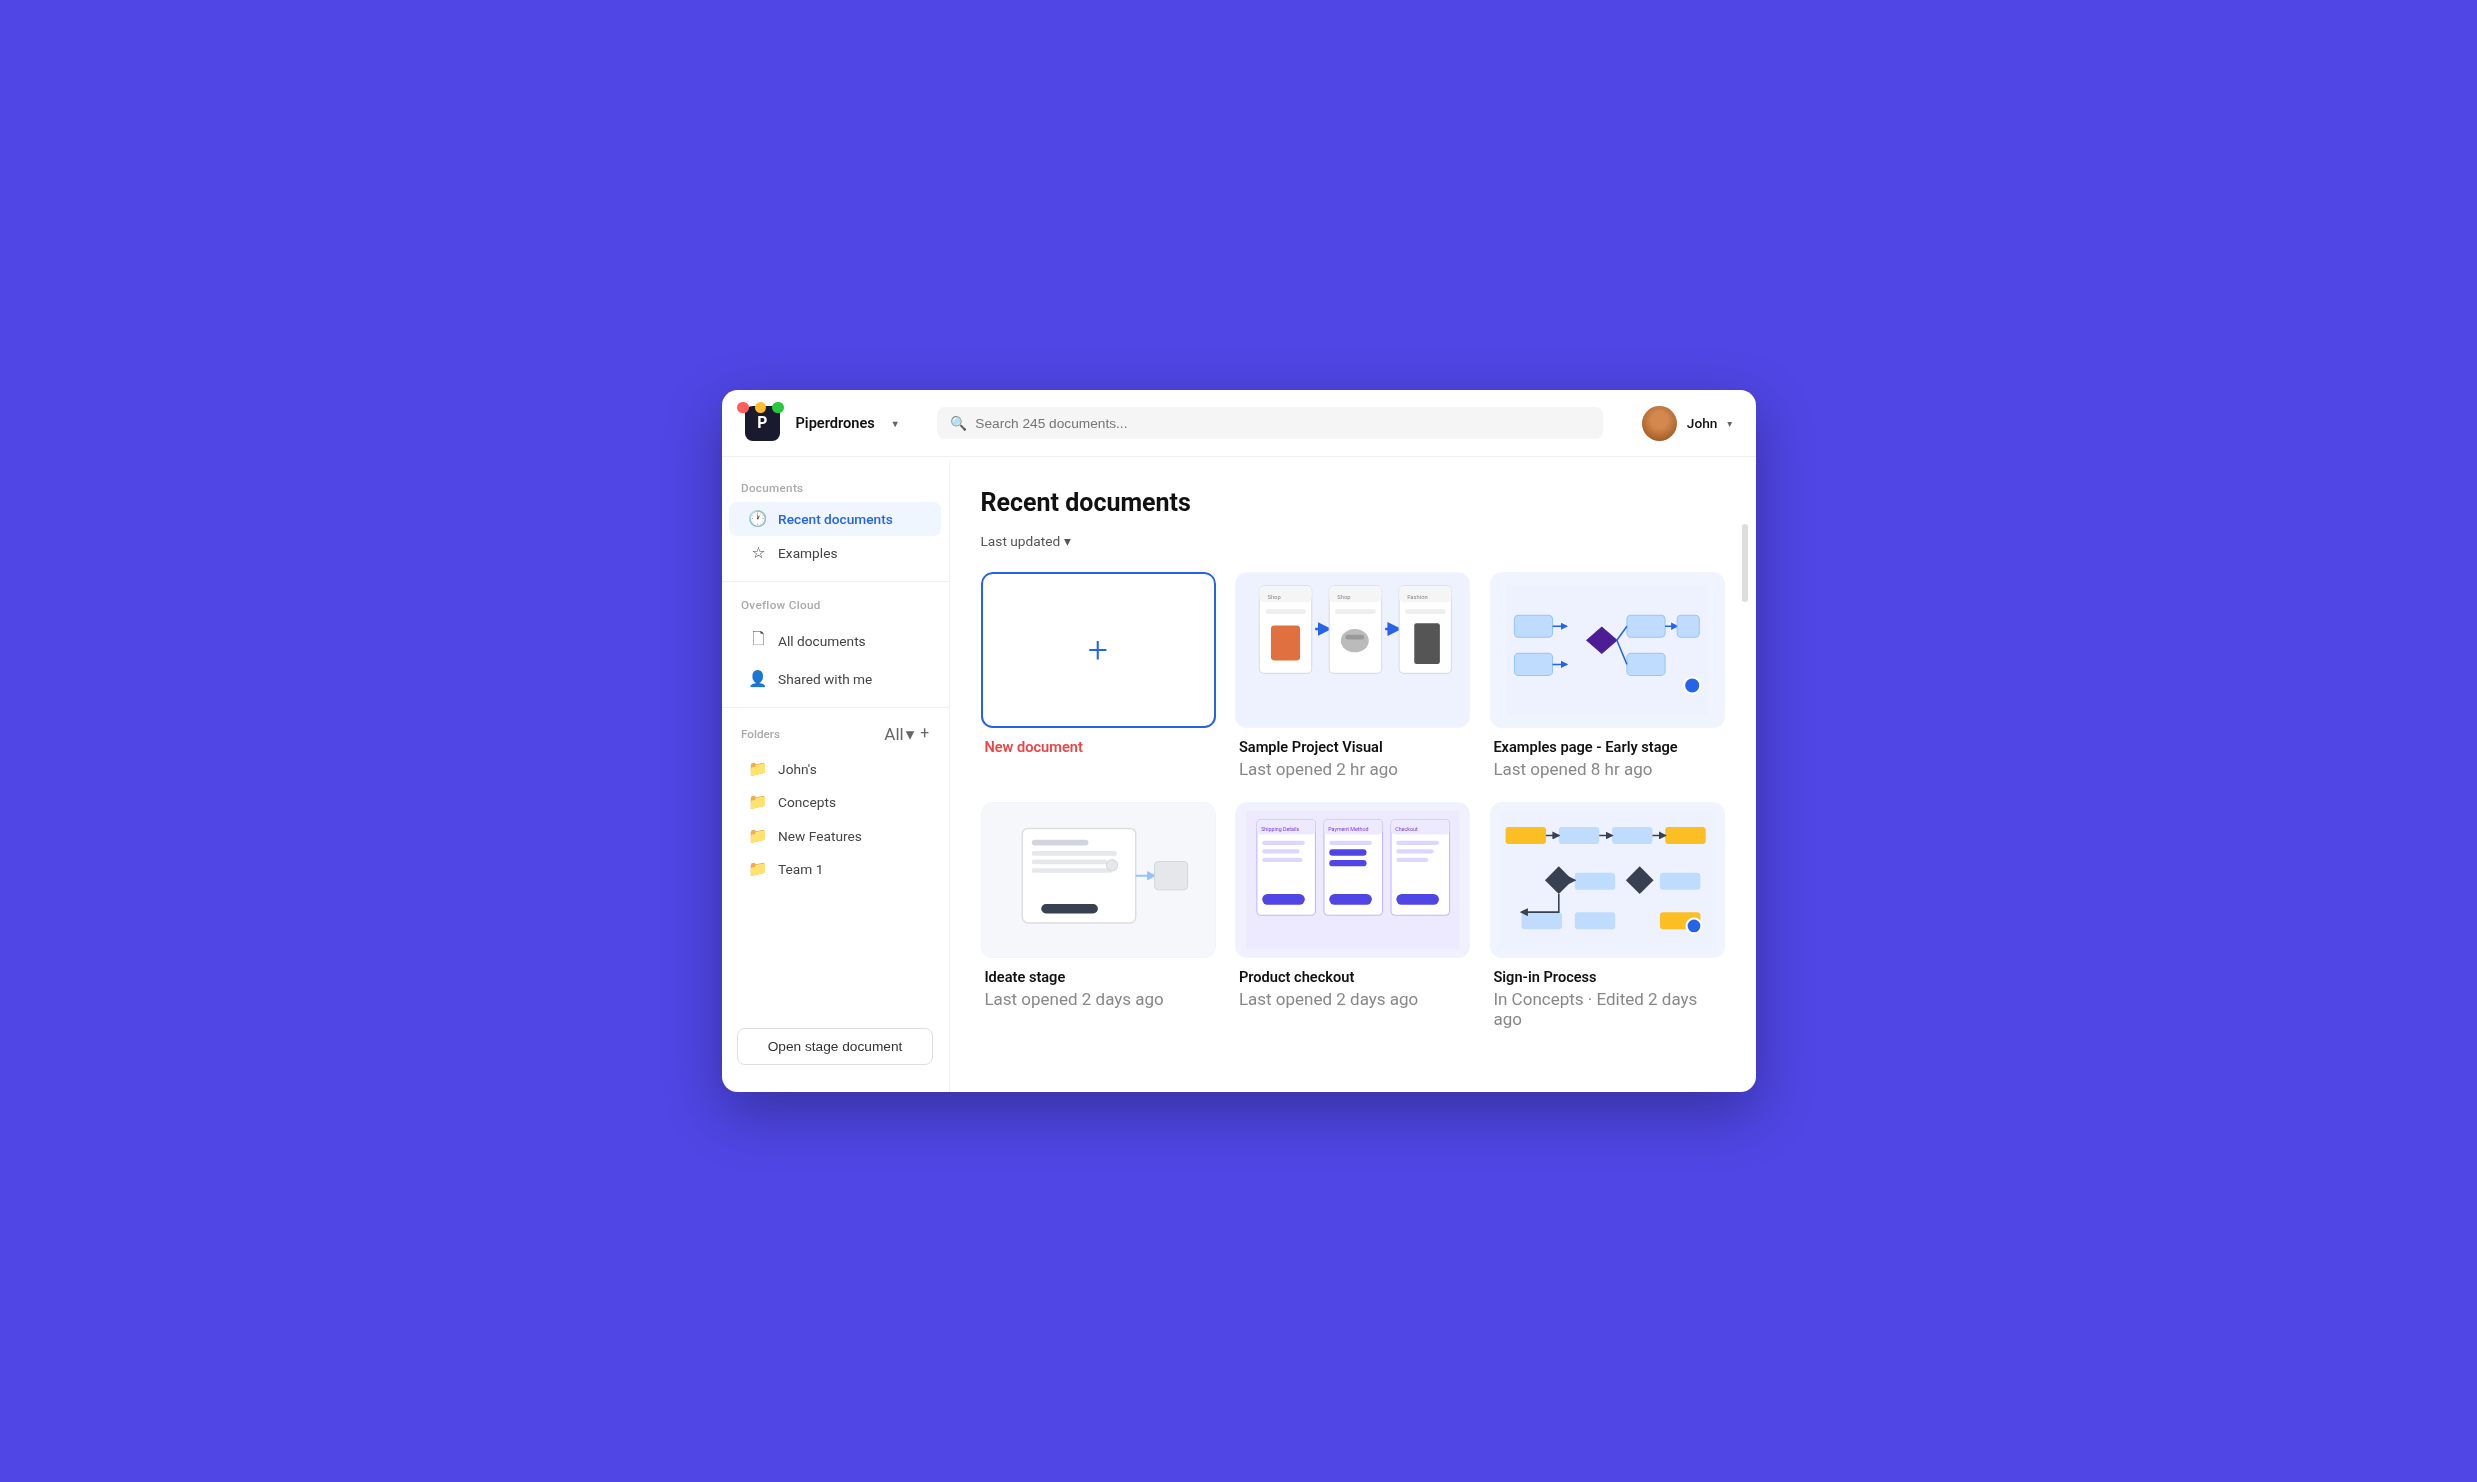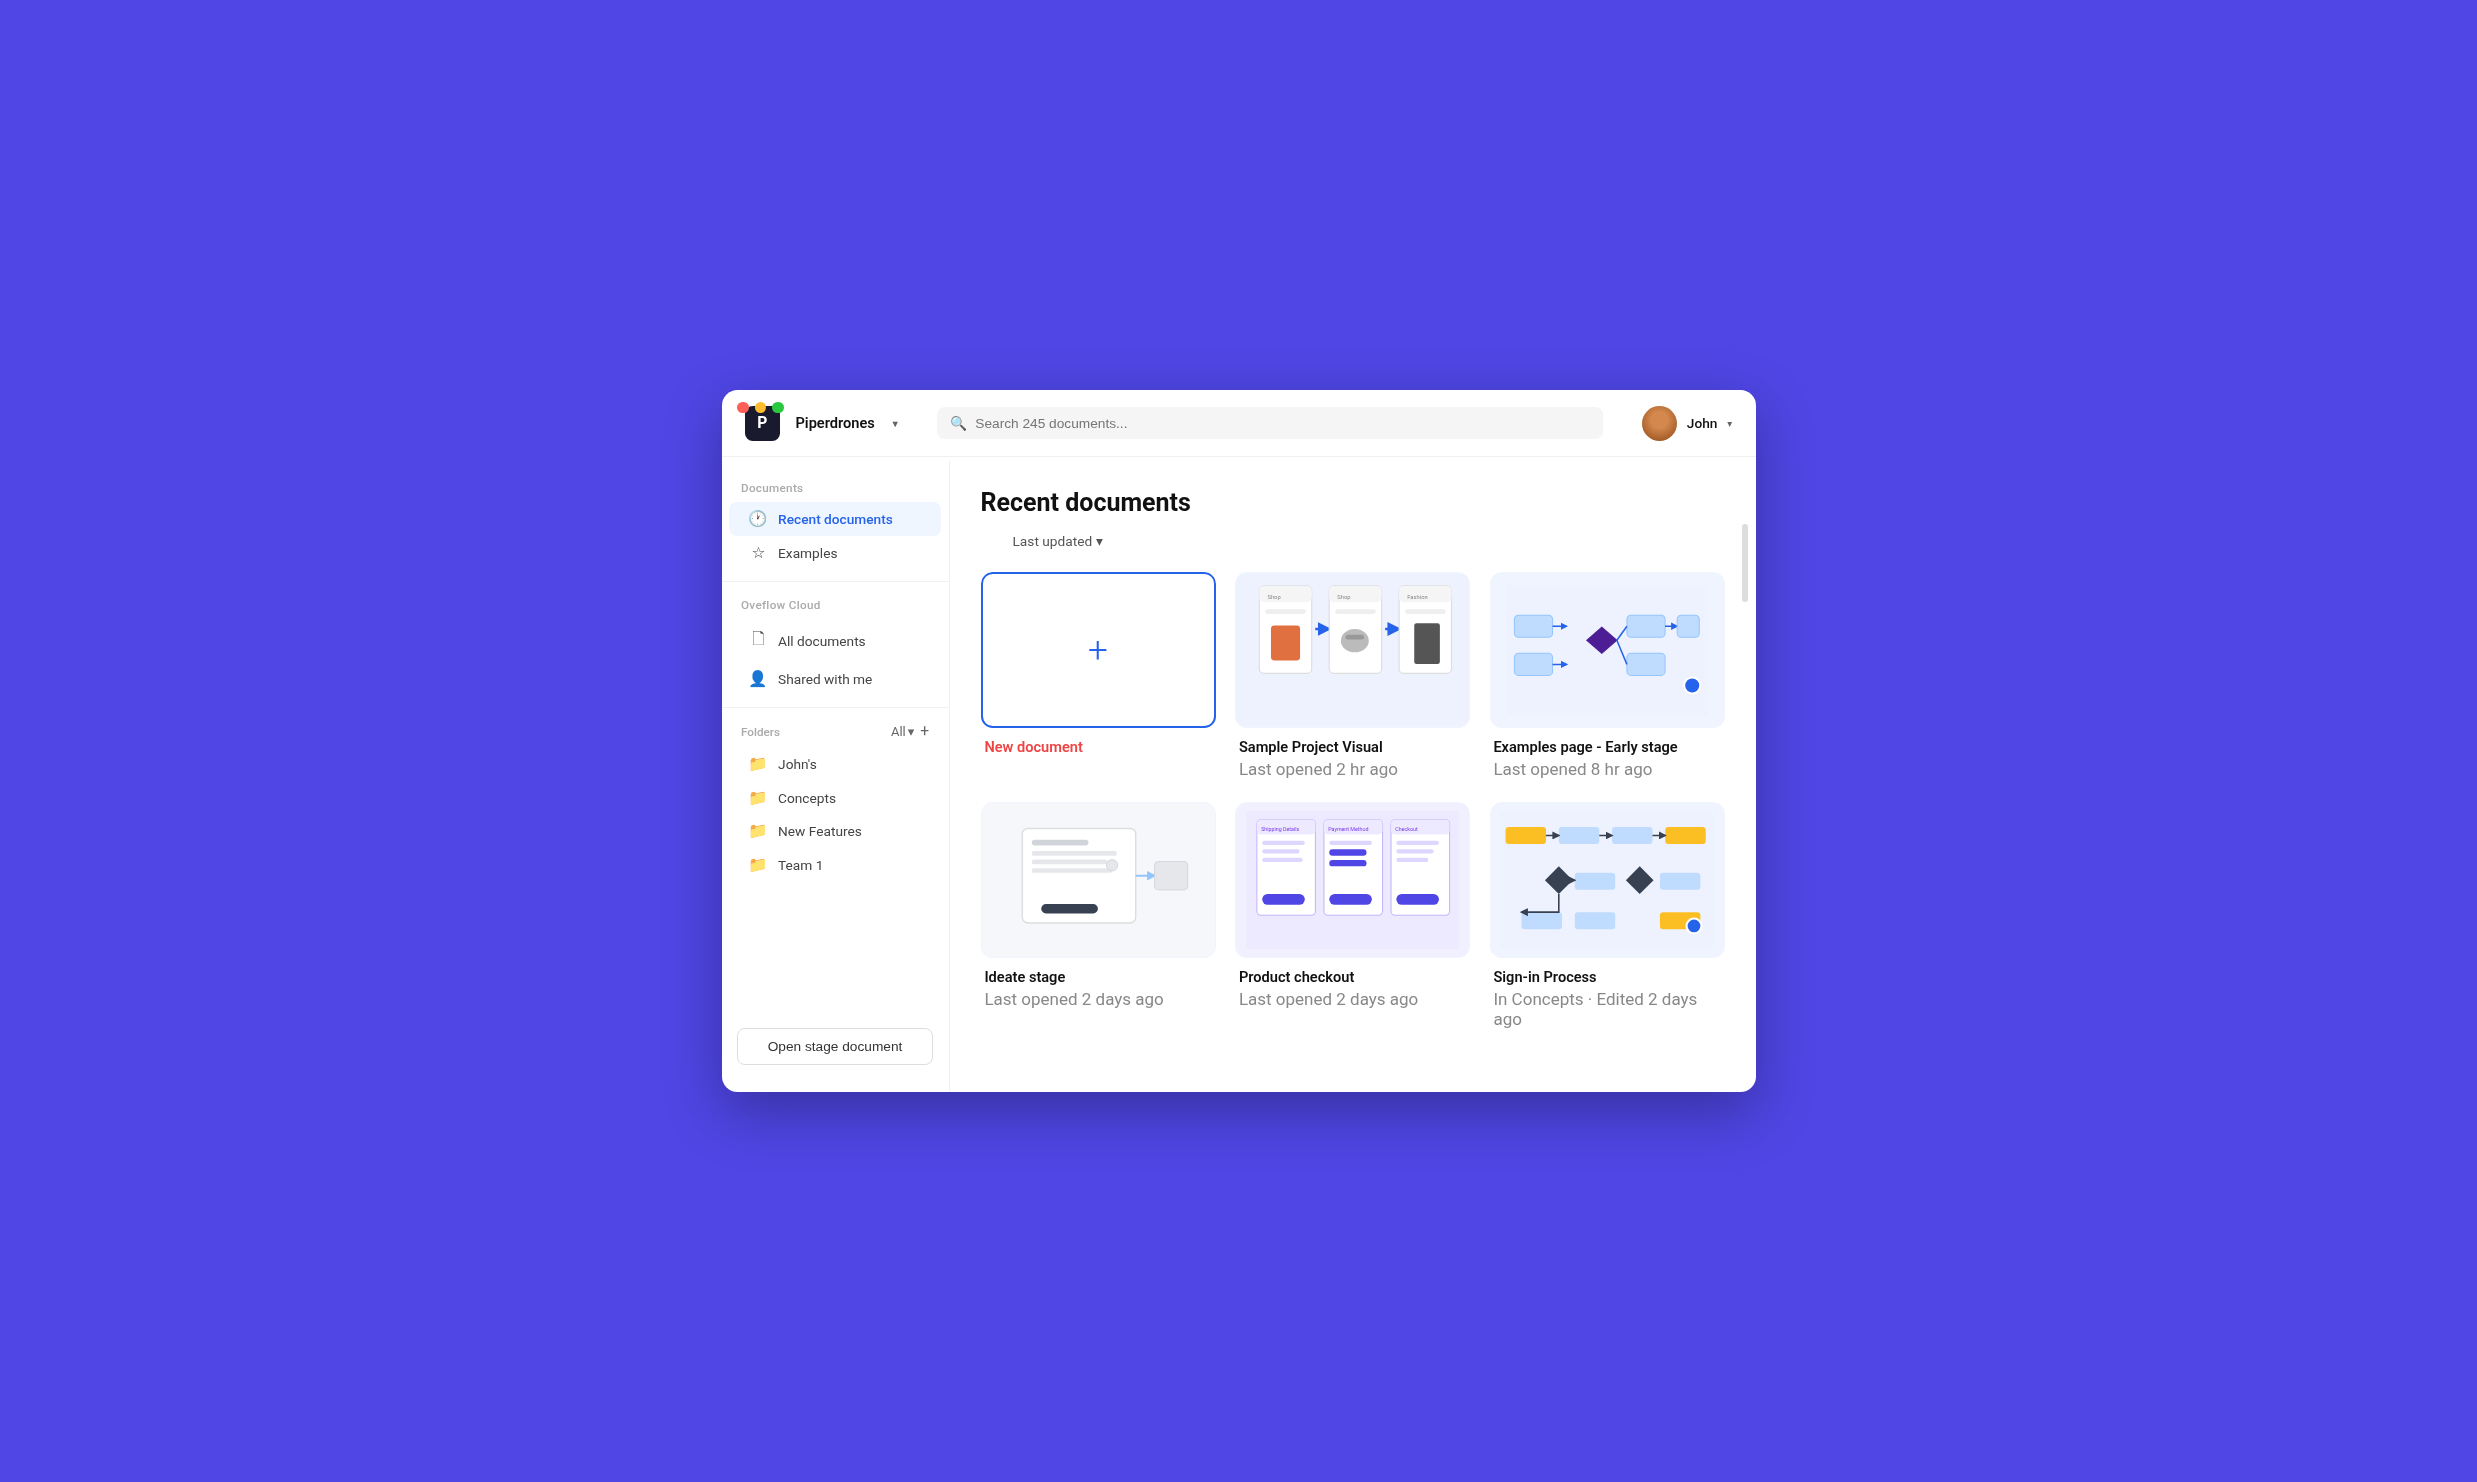--- a/index.html
+++ b/index.html
@@ -186,21 +186,21 @@
       color: #aaa;
       font-weight: 500;
       text-align: right;
     }
     .folders-controls {
       display: flex;
       align-items: center;
       gap: 5.9px;
     }
     .folder-filter {
-      font-size: 13px;
+      font-size: 17px;
       color: #666;
       display: flex;
       align-items: center;
       gap: 2px;
       cursor: pointer;
     }
     .folder-add-btn {
       font-size: 15.6px;
       color: #666;
       cursor: pointer;
@@ -230,21 +230,20 @@
       font-size: 25px;
       font-weight: 700;
       color: #111;
       margin-bottom: 15.6px;
     }
     .filter-row {
       display: flex;
       align-items: center;
       gap: 3.9px;
       margin-bottom: 23.4px;
-      margin-left: 32px;
     }
     .filter-label {
       font-size: 13.7px;
       color: #555;
       cursor: pointer;
       display: flex;
       align-items: center;
       gap: 3.9px;
     }
     .documents-grid {

